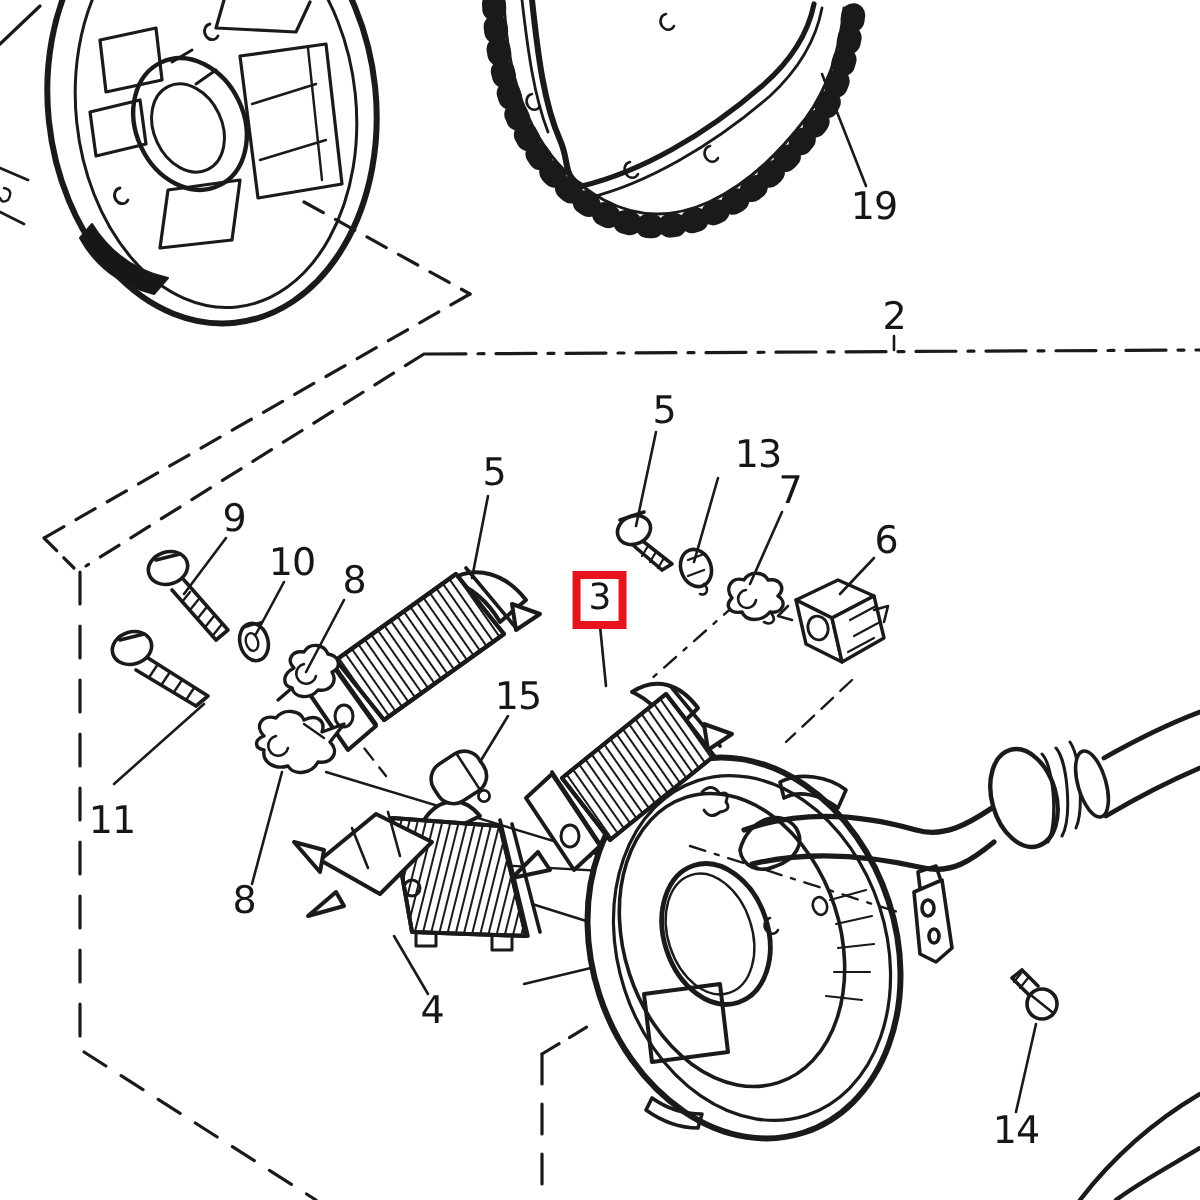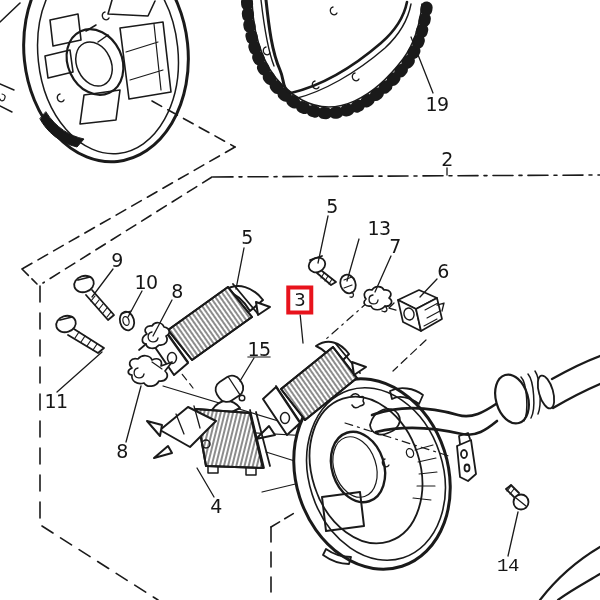--- a/index.html
+++ b/index.html
@@ -246,19 +246,19 @@
 <div class="callout" style="left:363px;top:228px;margin-left:16px;">13</div>
 <div class="callout" style="left:395px;top:246px;">7</div>
 <div class="callout" style="left:443px;top:271px;">6</div>
 <div class="callout" style="left:247px;top:237px;">5</div>
 <div class="callout" style="left:117px;top:260px;">9</div>
 <div class="callout" style="left:146px;top:282px;">10</div>
 <div class="callout" style="left:177px;top:291px;">8</div>
 <div class="hl-box" style="left:300px;top:300px;">
   <span>3</span>
 </div>
-<div class="callout" style="left:259px;top:349px;text-decoration:underline;">15</div>
-<div class="callout" style="left:56px;top:401px;">11</div>
+<div class="callout" style="left:259px;top:349px;">15</div>
+<div class="callout" style="left:56px;top:411px;">11</div>
 <div class="callout" style="left:122px;top:451px;">8</div>
 <div class="callout" style="left:216px;top:506px;">4</div>
-<div class="callout" style="left:508px;top:566px;font-family:Liberation Mono, monospace;">14</div>
+<div class="callout" style="left:508px;top:566px;">14</div>
 
 </div>
 
 </body></html>

